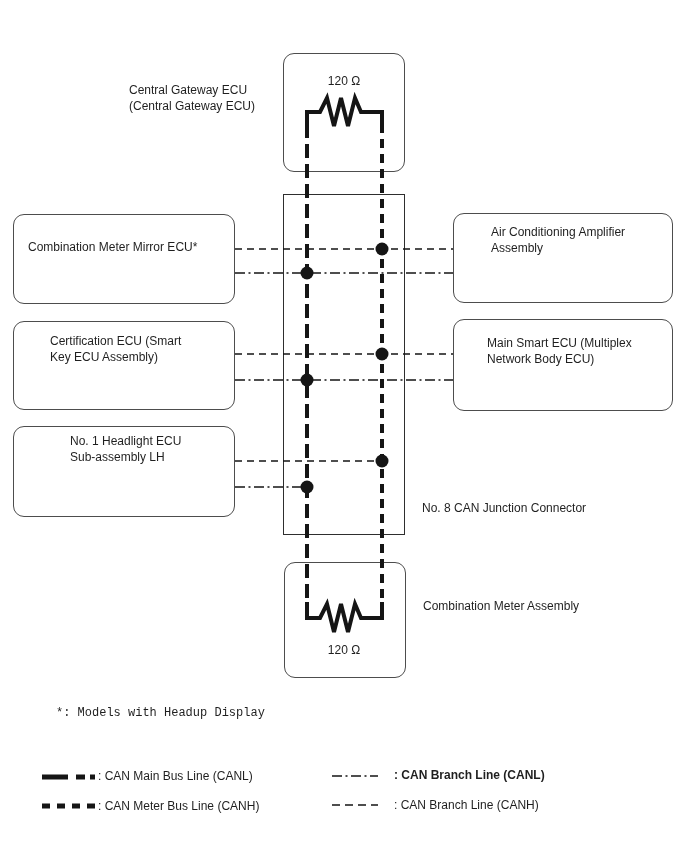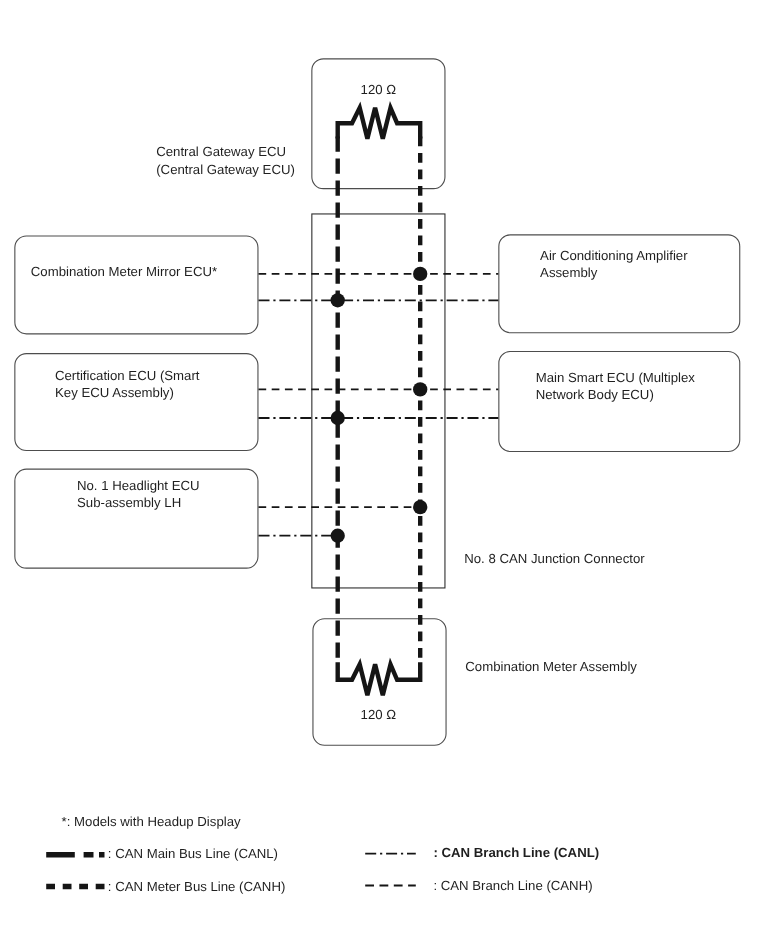--- a/index.html
+++ b/index.html
@@ -54,21 +54,21 @@
     <g fill="#151515" stroke="none">
       <circle cx="382" cy="249" r="6.5"></circle>
       <circle cx="307" cy="273" r="6.5"></circle>
       <circle cx="382" cy="354" r="6.5"></circle>
       <circle cx="307" cy="380" r="6.5"></circle>
       <circle cx="382" cy="461" r="6.5"></circle>
       <circle cx="307" cy="487" r="6.5"></circle>
     </g>
   </svg>
 
-  <div class="lbl" style="left:142px;top:82px;margin-top:48px;">
+  <div class="lbl" style="left:129px;top:82px;">
     <div>Central Gateway ECU</div>
     <div>(Central Gateway ECU)</div>
   </div>
 
   <div class="lbl center" style="left:304px;top:73px;width:80px;">120 Ω</div>
 
   <div class="lbl" style="left:28px;top:239px;">
     <div>Combination Meter Mirror ECU*</div>
   </div>
 
@@ -91,20 +91,20 @@
     <div>Main Smart ECU (Multiplex</div>
     <div>Network Body ECU)</div>
   </div>
 
   <div class="lbl" style="left:422px;top:500px;">No. 8 CAN Junction Connector</div>
 
   <div class="lbl" style="left:423px;top:598px;">Combination Meter Assembly</div>
 
   <div class="lbl center" style="left:304px;top:642px;width:80px;">120 Ω</div>
 
-  <div class="lbl" style="left:56px;top:739px;">*: Models with Headup Display</div>
+  <div class="lbl" style="left:56px;top:705px;font-family:Liberation Mono, monospace;">*: Models with Headup Display</div>
 
   <div class="lbl" style="left:98px;top:768px;">: CAN Main Bus Line (CANL)</div>
   <div class="lbl" style="left:98px;top:798px;">: CAN Meter Bus Line (CANH)</div>
   <div class="lbl" style="left:394px;top:767px;font-weight:bold;">: CAN Branch Line (CANL)</div>
   <div class="lbl" style="left:394px;top:797px;">: CAN Branch Line (CANH)</div>
 
 </div>
 
 </body></html>

